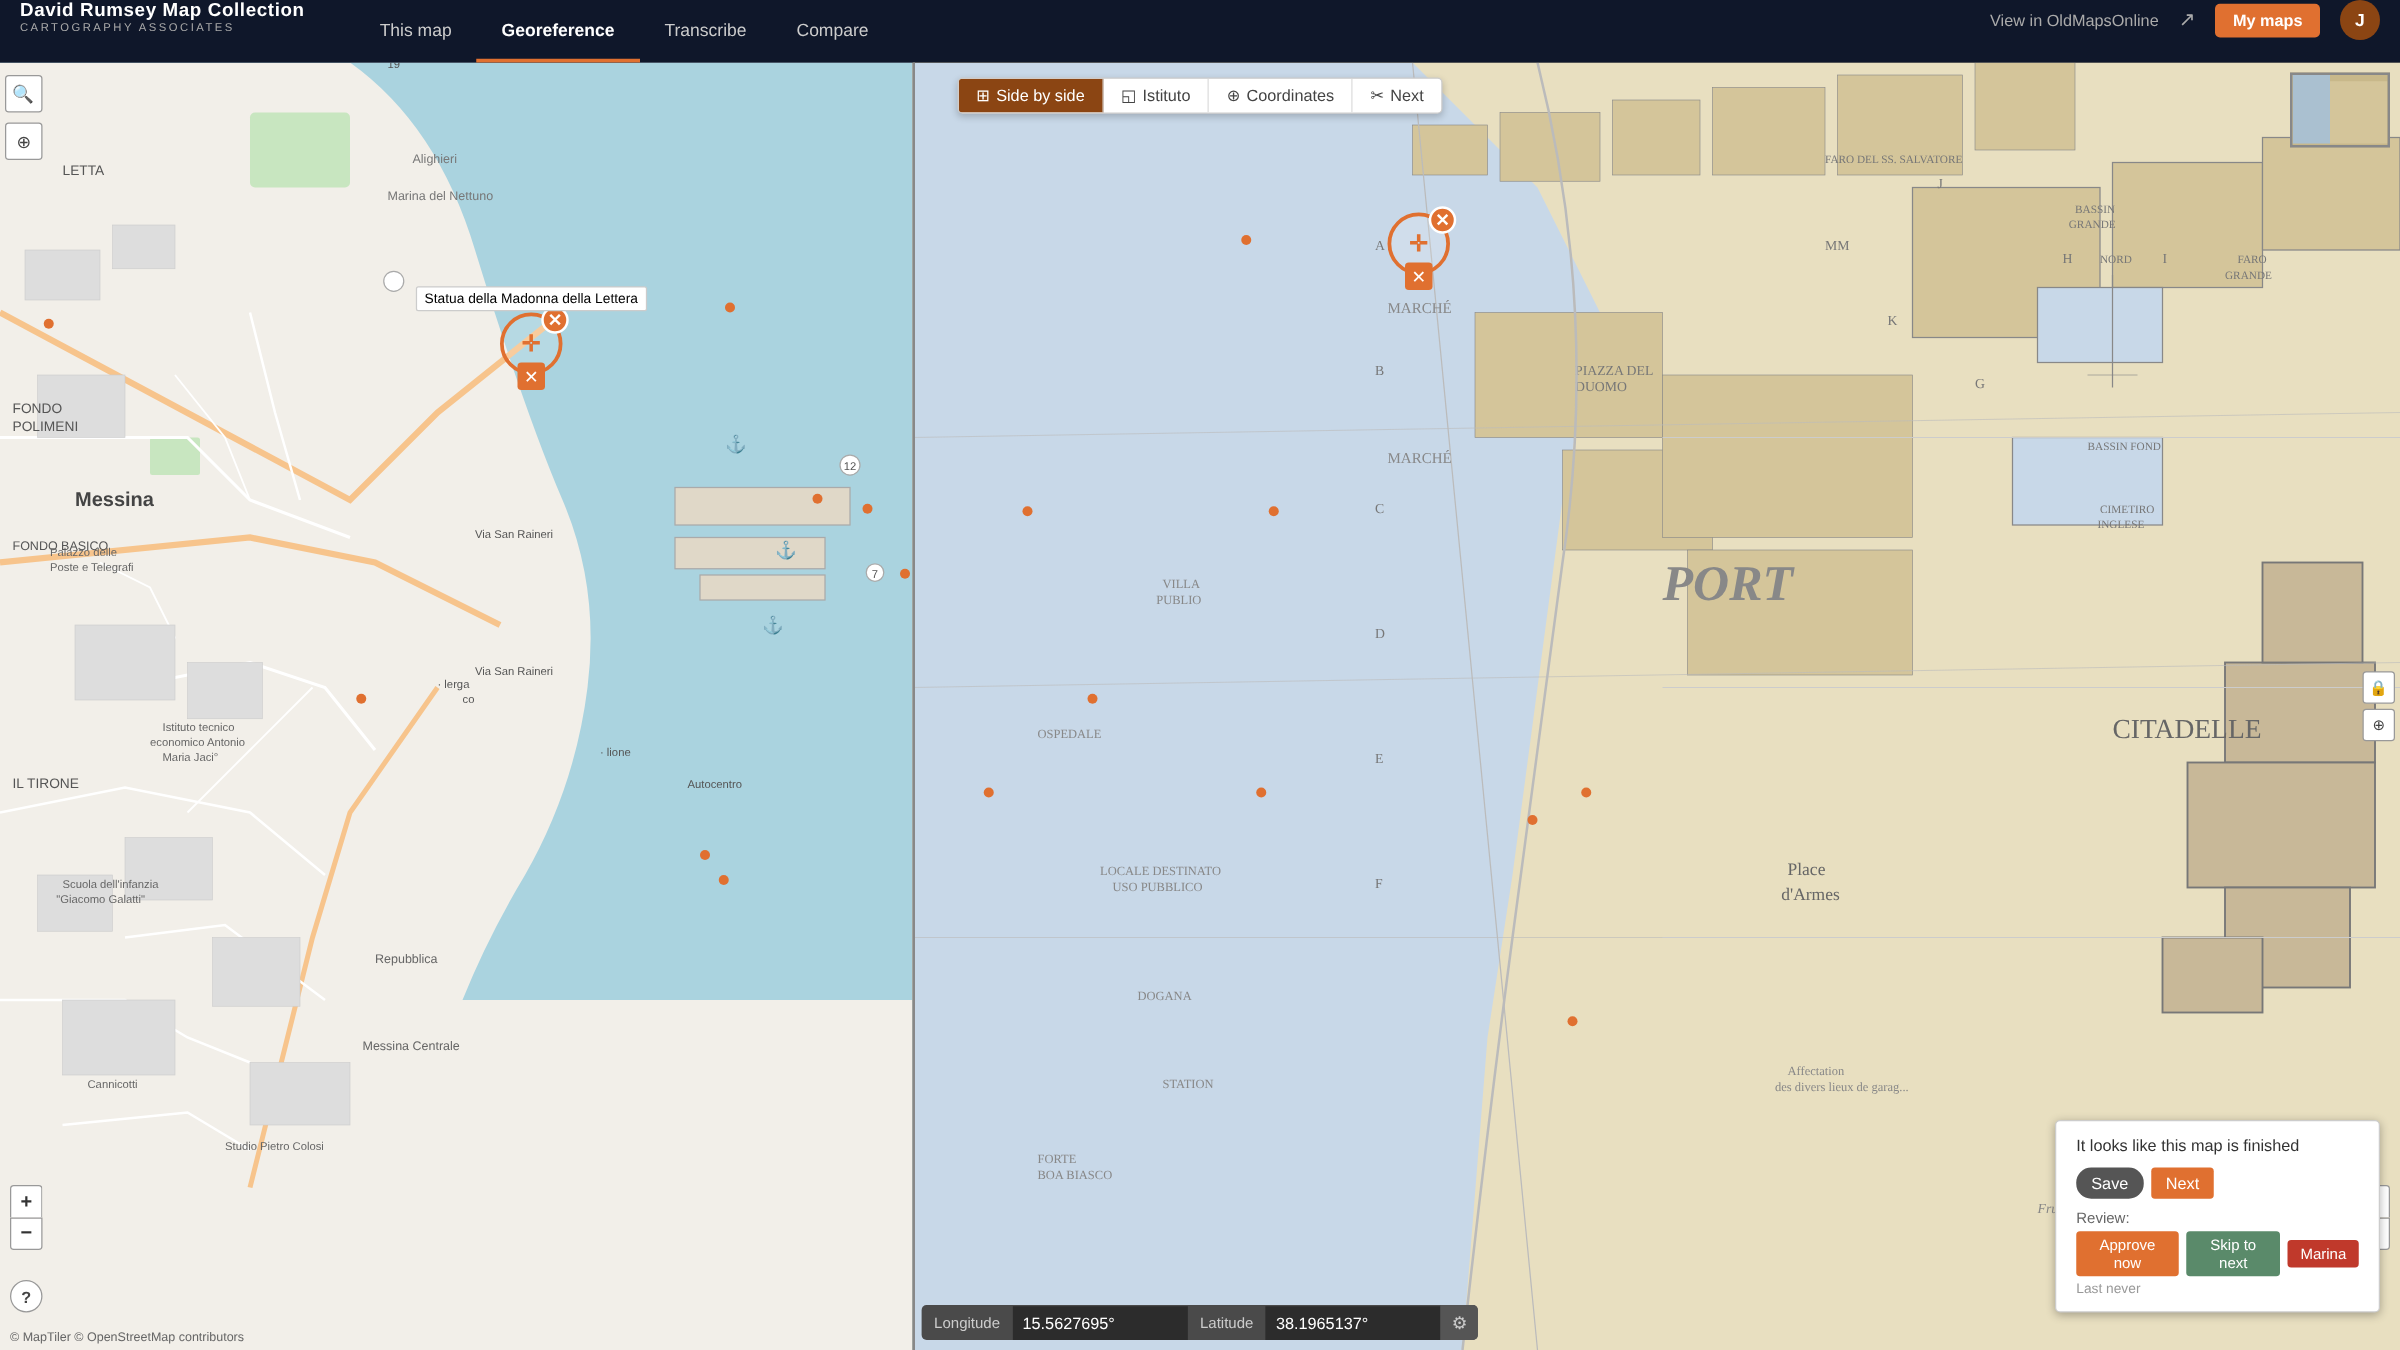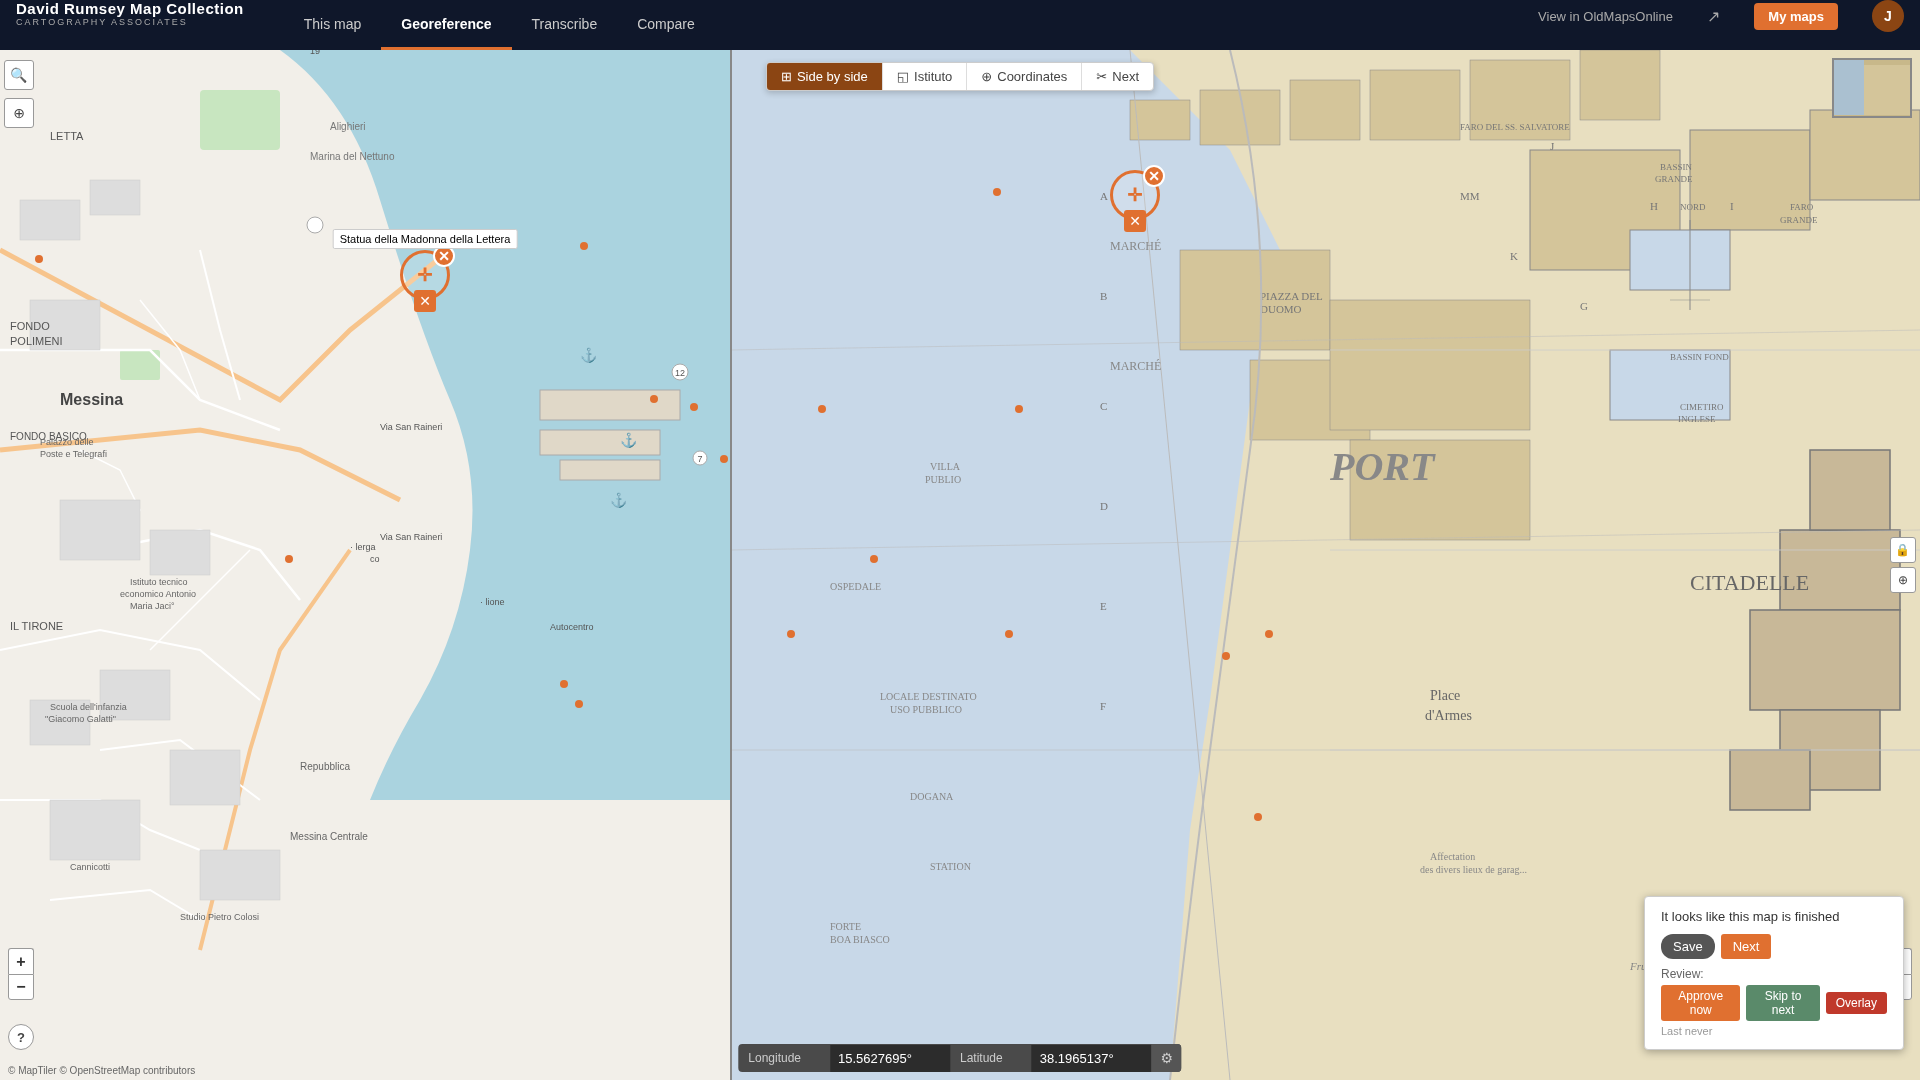--- a/index.html
+++ b/index.html
@@ -23,21 +23,21 @@
     #header nav { display: flex; gap: 0; flex: 1; }
     #header nav .nav-item {
       color: #ccc; font-size: 14px; padding: 0 20px; height: 50px;
       display: flex; align-items: center; cursor: pointer; text-decoration: none;
       border-bottom: 3px solid transparent;
     }
     #header nav .nav-item.active {
       color: #fff; border-bottom: 3px solid #e07030; font-weight: bold;
     }
     #header .right-actions {
-      display: flex; align-items: center; gap: 34px; margin-left: auto;
+      display: flex; align-items: center; gap: 16px; margin-left: auto;
     }
     #header .view-oldmaps {
       color: #aaa; font-size: 13px; cursor: pointer;
     }
     #header .share-icon {
       color: #aaa; font-size: 16px; cursor: pointer;
     }
     #header .my-maps-btn {
       background: #e07030; color: #fff; border: none; padding: 6px 14px;
       border-radius: 4px; font-size: 13px; cursor: pointer; font-weight: bold;
@@ -114,21 +114,21 @@
     #coord-bar {
       position: absolute; bottom: 8px; left: 50%; transform: translateX(-50%);
       z-index: 200; background: #4a4a4a; color: #fff; display: flex;
       align-items: center; border-radius: 4px; overflow: hidden; font-size: 13px;
     }
     #coord-bar .coord-label {
       padding: 6px 10px; font-size: 12px; color: #ccc;
     }
     #coord-bar input {
       background: #2c2c2c; color: #fff; border: none; padding: 6px 8px;
-      font-size: 13px; width: 120px; outline: none; margin-left: 19px;
+      font-size: 13px; width: 140px; outline: none;
     }
     #coord-bar .settings-btn {
       width: 30px; height: 100%; background: #555; border: none; color: #ccc;
       cursor: pointer; display: flex; align-items: center; justify-content: center;
       font-size: 14px; padding: 6px;
     }
 
     
     .map-pin {
       position: absolute; z-index: 160;
@@ -534,21 +534,21 @@
     <div id="finish-notification">
       <div class="notif-text">It looks like this map is finished</div>
       <div class="notif-btns">
         <button class="btn-save">Save</button>
         <button class="btn-next">Next</button>
       </div>
       <div class="review-label">Review:</div>
       <div class="review-btns">
         <button class="btn-approve">Approve now</button>
         <button class="btn-skip">Skip to next</button>
-        <button class="btn-delete">Overlay</button>
+        <button class="btn-delete">Marina</button>
       </div>
       <div class="last-never">Last never</div>
     </div>
   </div>
 
 </div>
 
 <div id="coord-bar">
   <span class="coord-label">Longitude</span>
   <input type="text" value="15.5627695°" style="">

